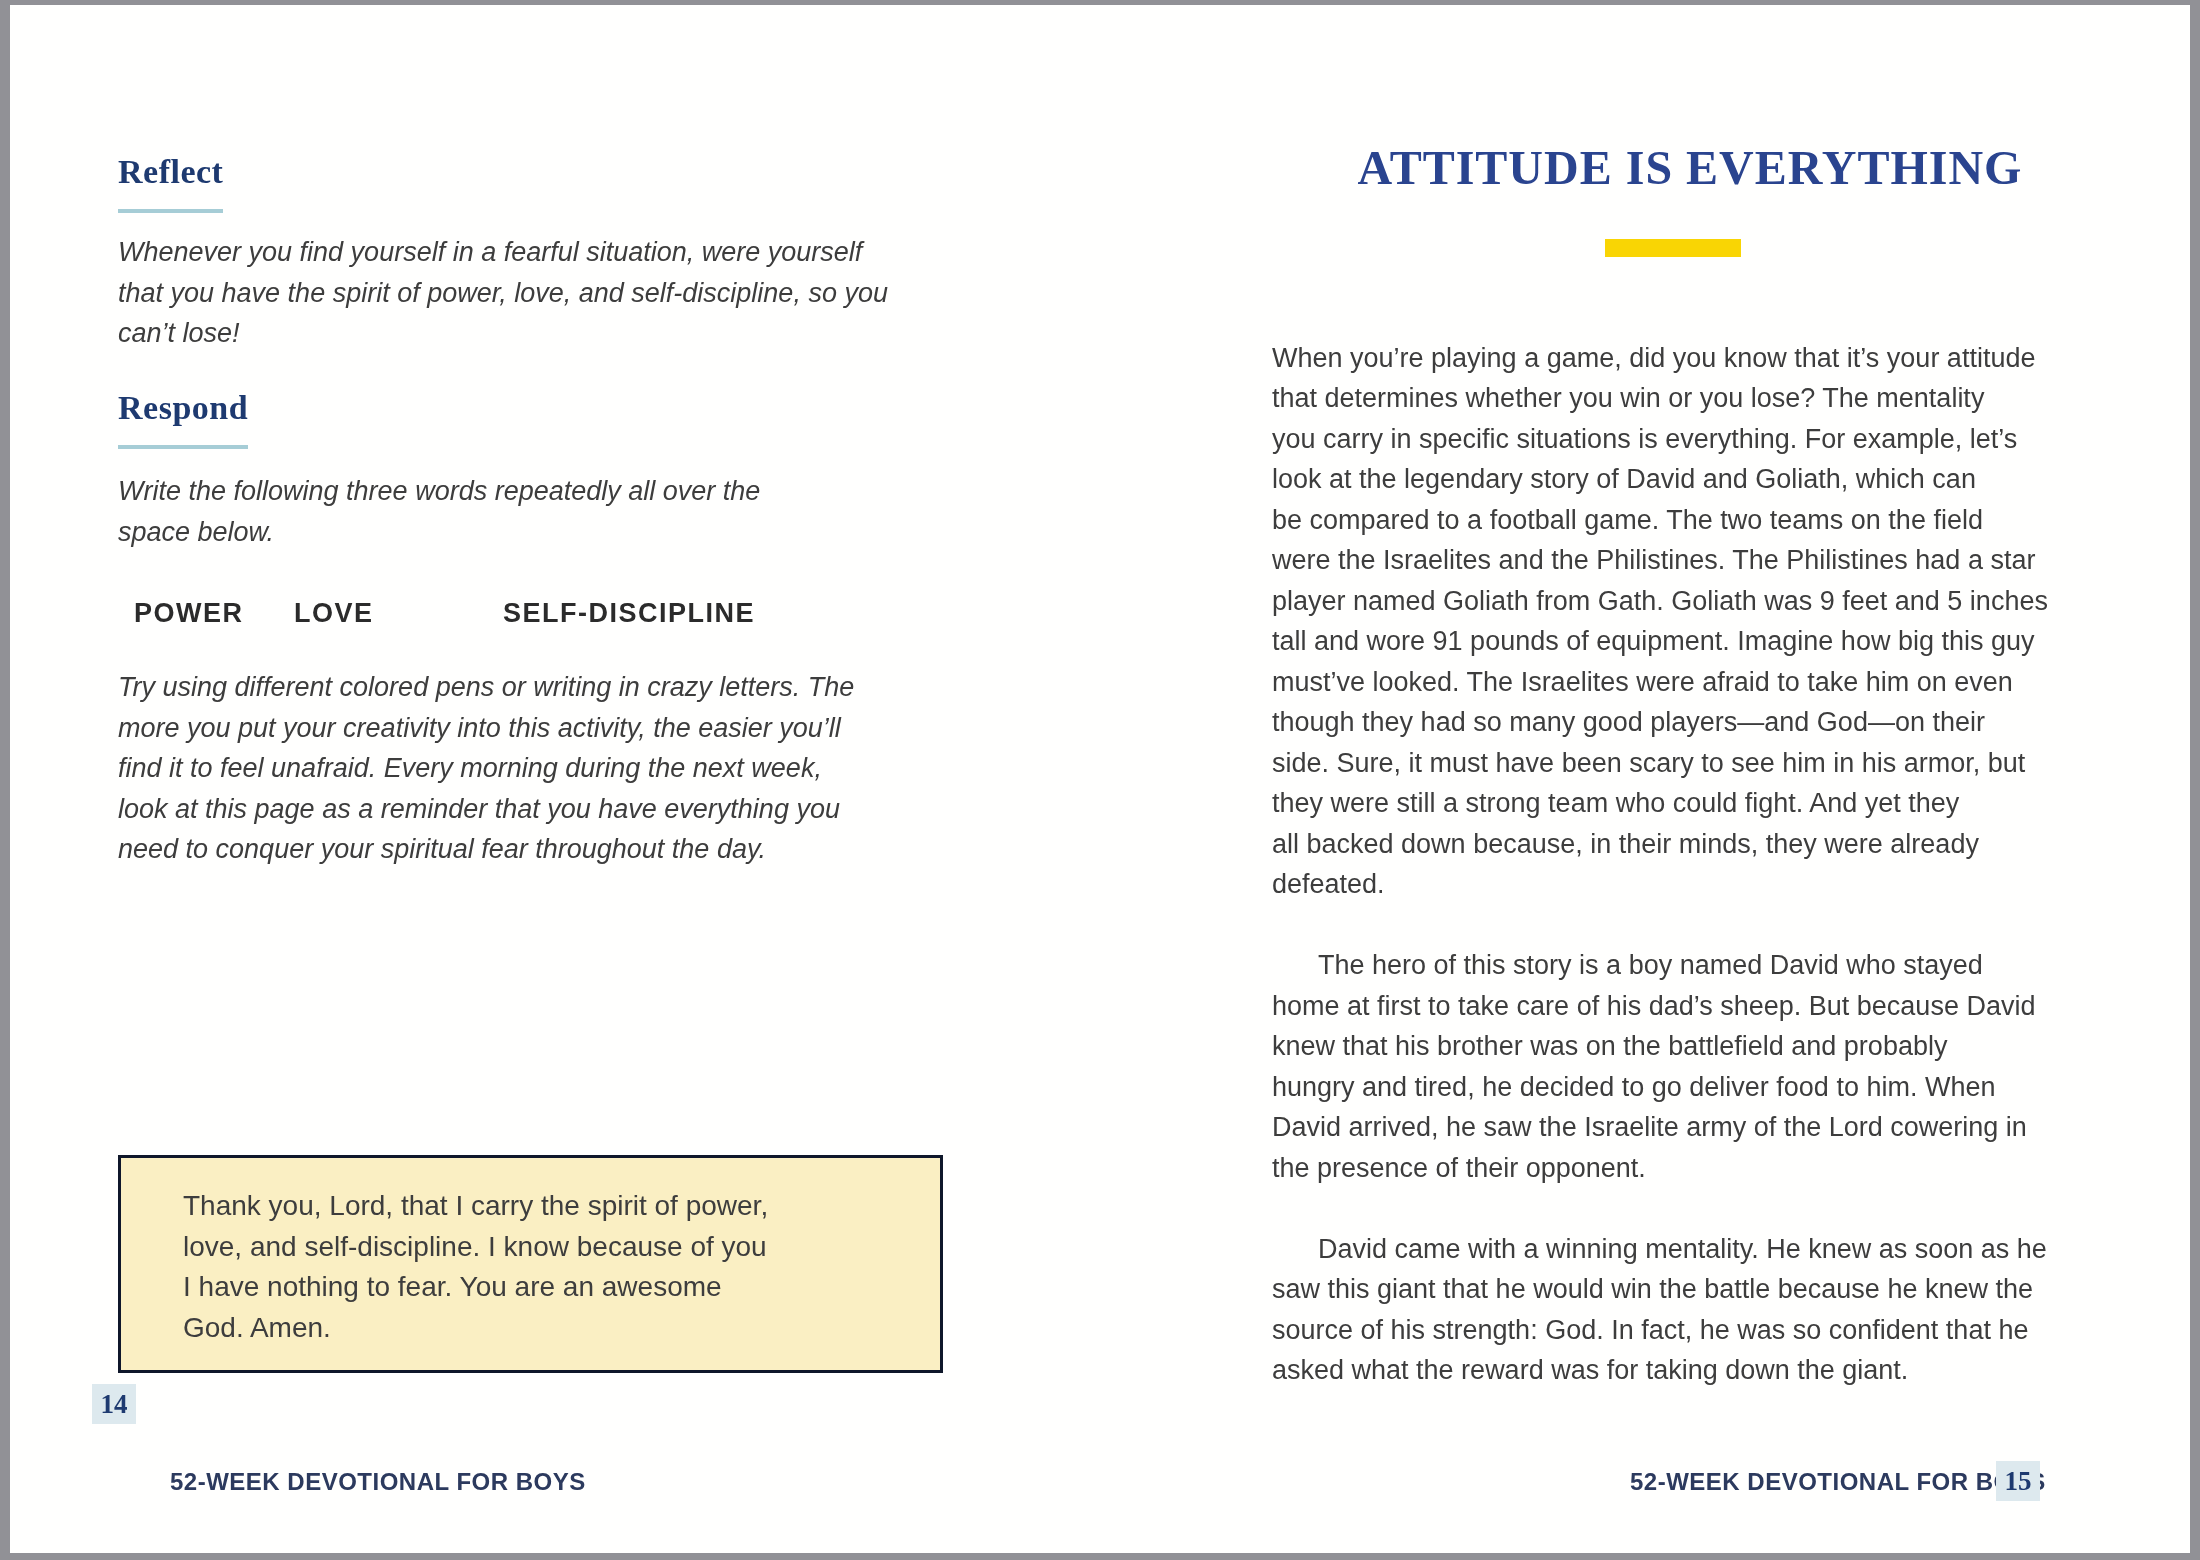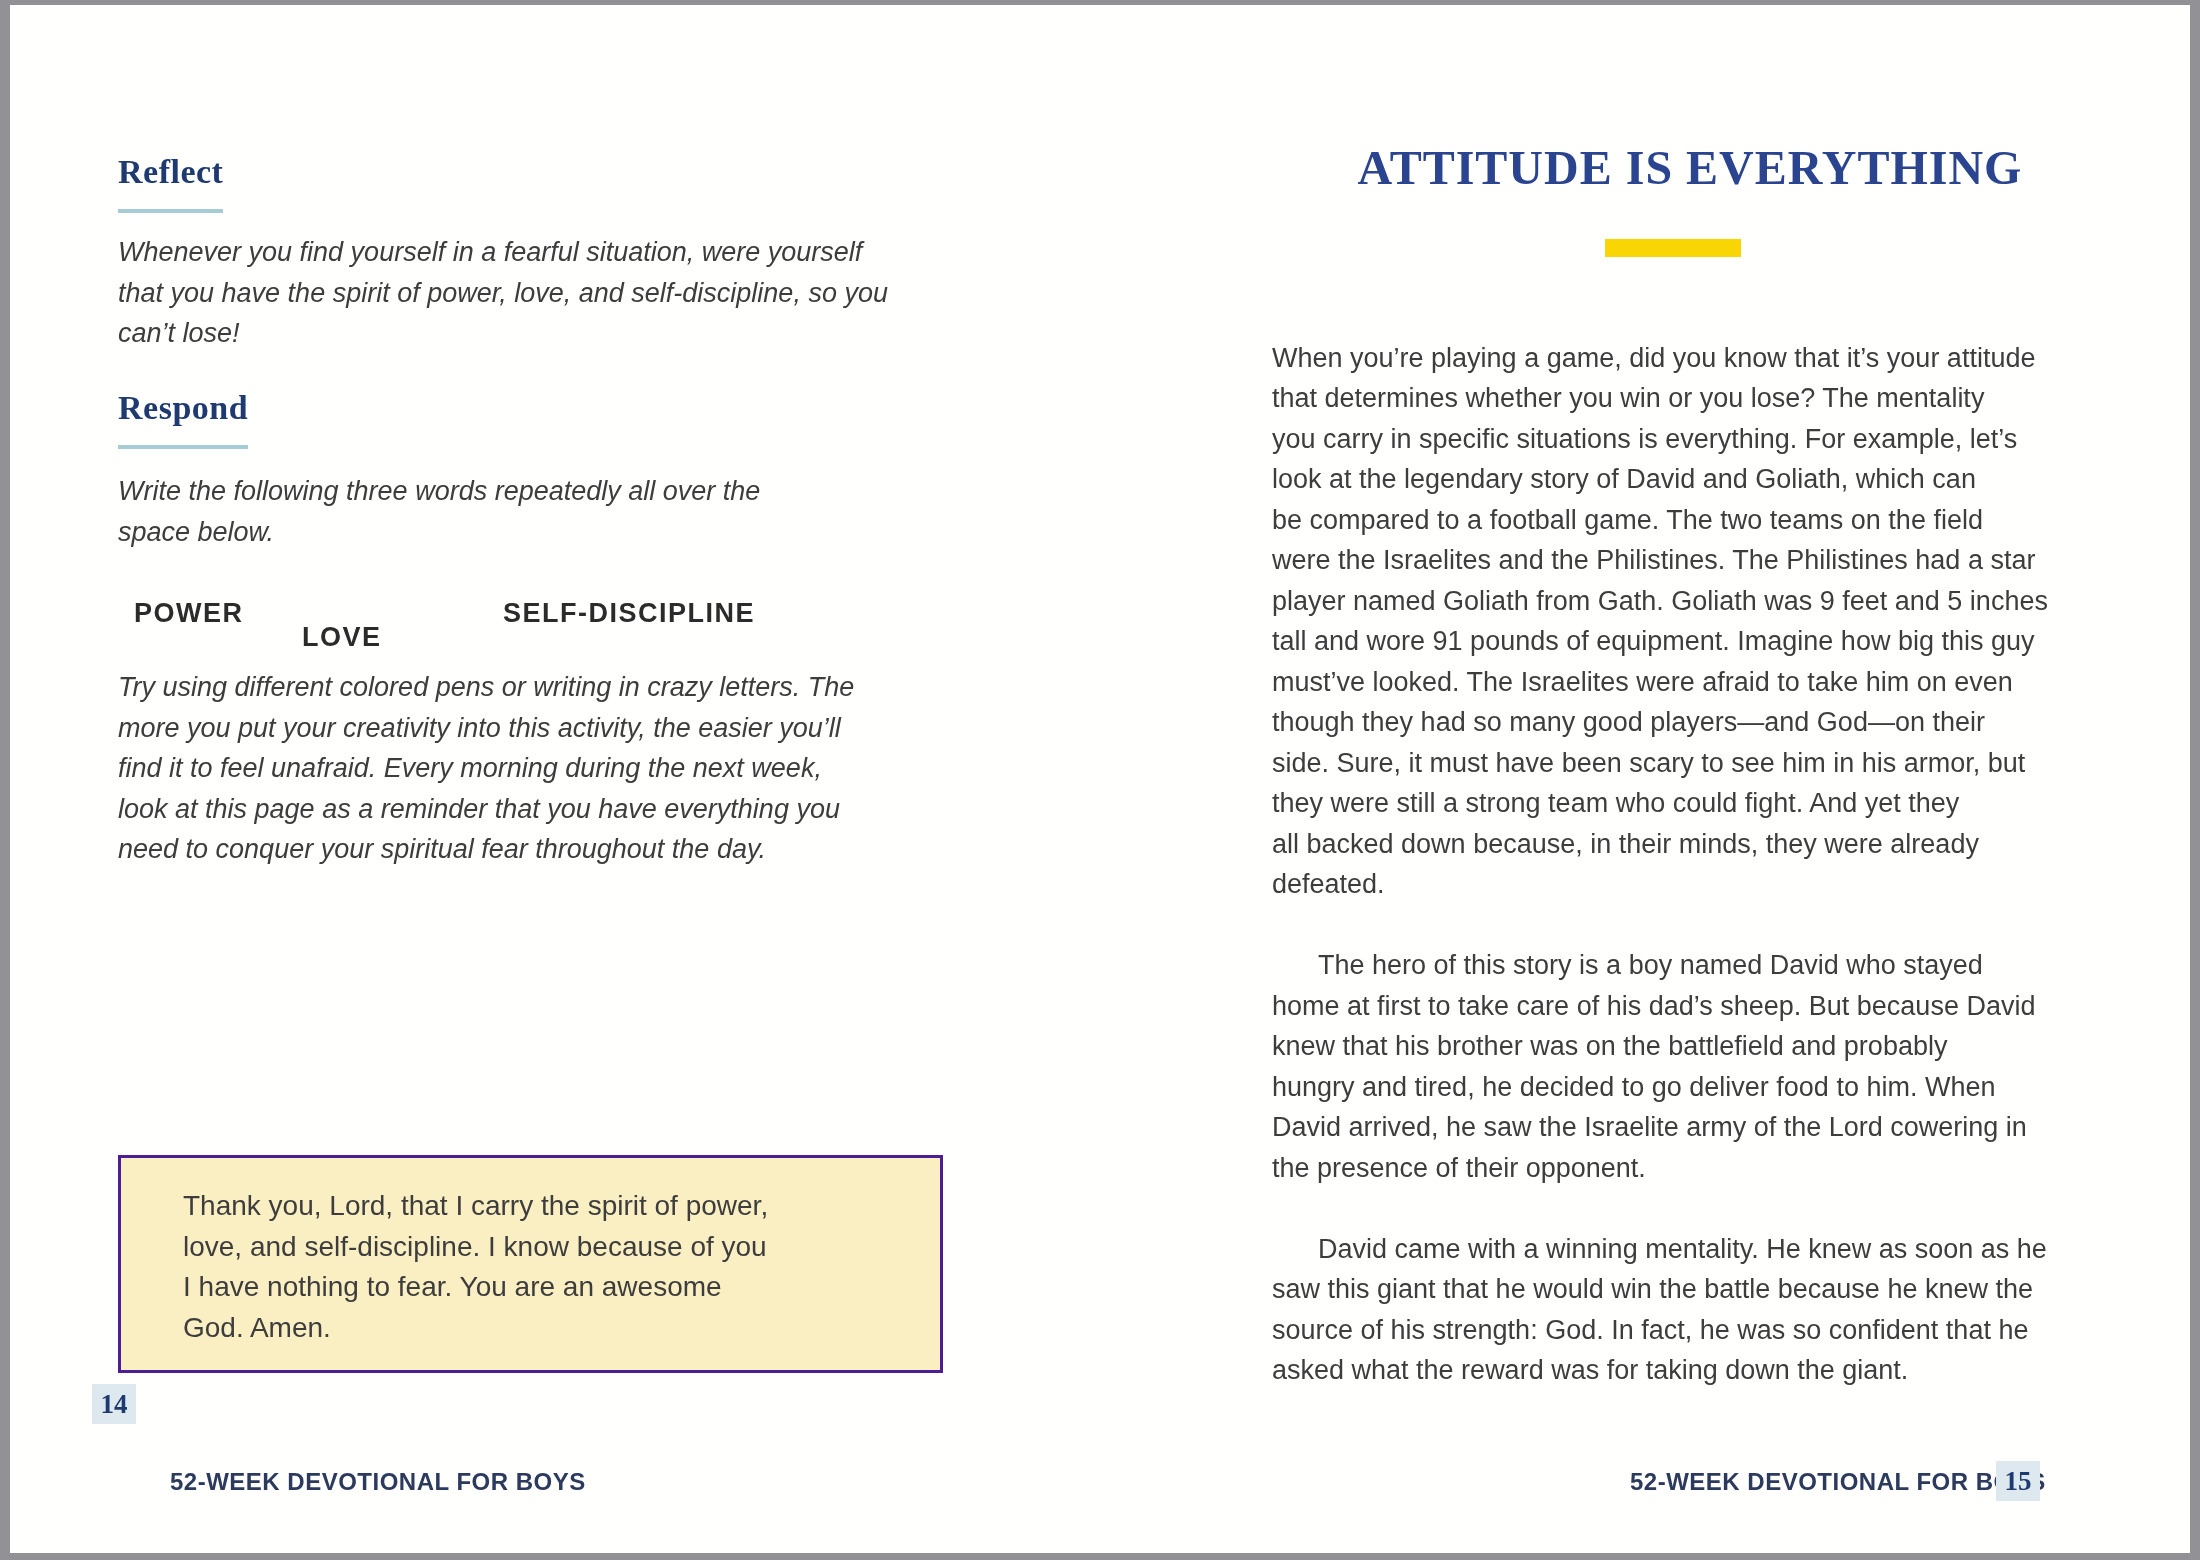--- a/index.html
+++ b/index.html
@@ -45,21 +45,21 @@
     font-size:27px;
     letter-spacing:1.5px;
     color:#2b2b2b;
     white-space:nowrap;
   }
 
   .prayer-box{
     box-sizing:border-box;
     width:825px;height:218px;
     background:#faefc3;
-    border:3px solid #4c1d95;
+    border:3px solid #0f172a;
     padding:28px 40px 24px 62px;
   }
   .prayer-box .body-text{font-size:28px;}
 
   
   .chapter-title{
     width:830px;
     text-align:center;
     font-family:"Liberation Serif", serif;
     font-weight:bold;
@@ -111,21 +111,21 @@
 
   <div class="abs" style="left:118px;top:389px;">
     <span class="section-heading">Respond</span>
   </div>
 
   <div class="abs body-text italic" style="left:118px;top:471px;width:920px;">Write the following three words repeatedly all over the
 space below.</div>
 
   <div class="abs words-row" style="left:118px;top:598px;width:700px;height:40px;">
     <span style="left:16px;">POWER</span>
-    <span style="left:184px;margin-top:24px;">LOVE</span>
+    <span style="left:176px;">LOVE</span>
     <span style="left:385px;">SELF-DISCIPLINE</span>
   </div>
 
   <div class="abs body-text italic" style="left:118px;top:667px;width:920px;">Try using different colored pens or writing in crazy letters. The
 more you put your creativity into this activity, the easier you’ll
 find it to feel unafraid. Every morning during the next week,
 look at this page as a reminder that you have everything you
 need to conquer your spiritual fear throughout the day.</div>
 
   <div class="abs prayer-box" style="left:118px;top:1155px;">

